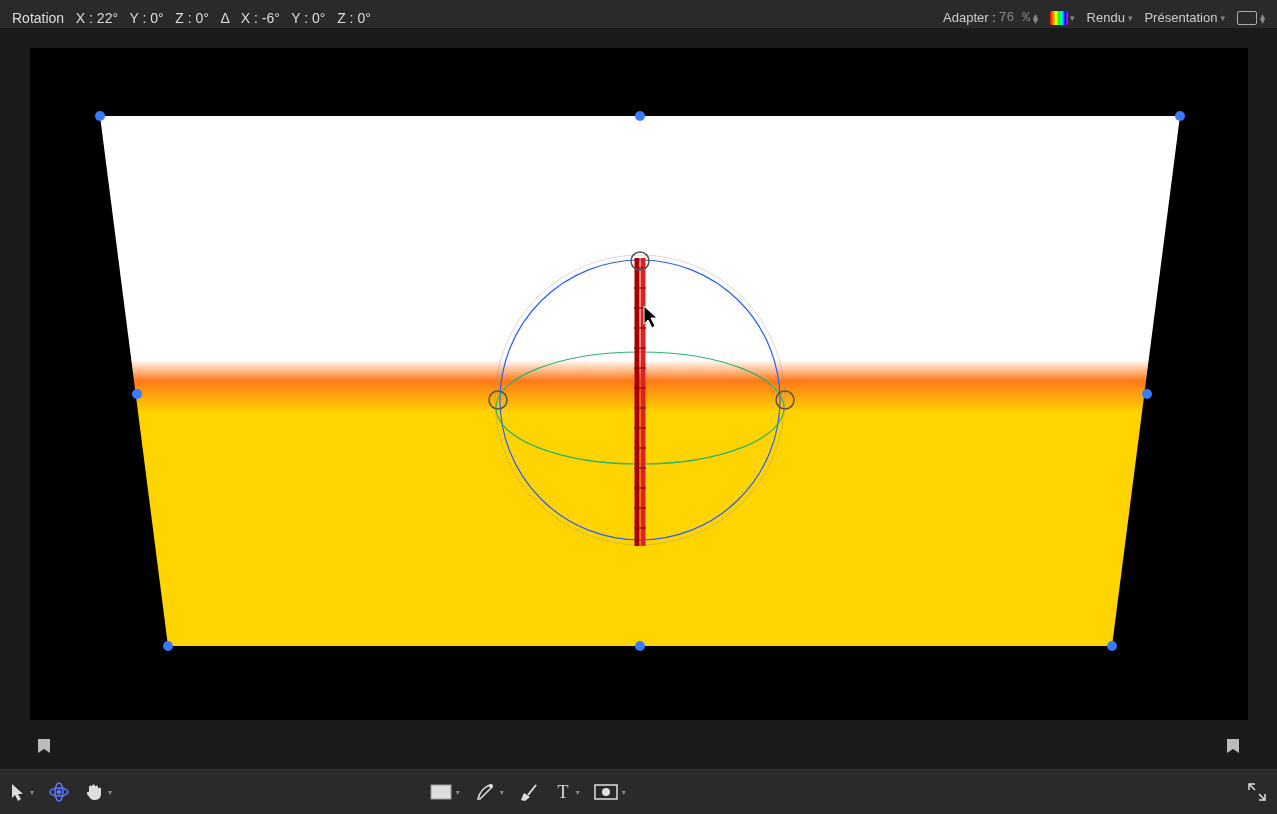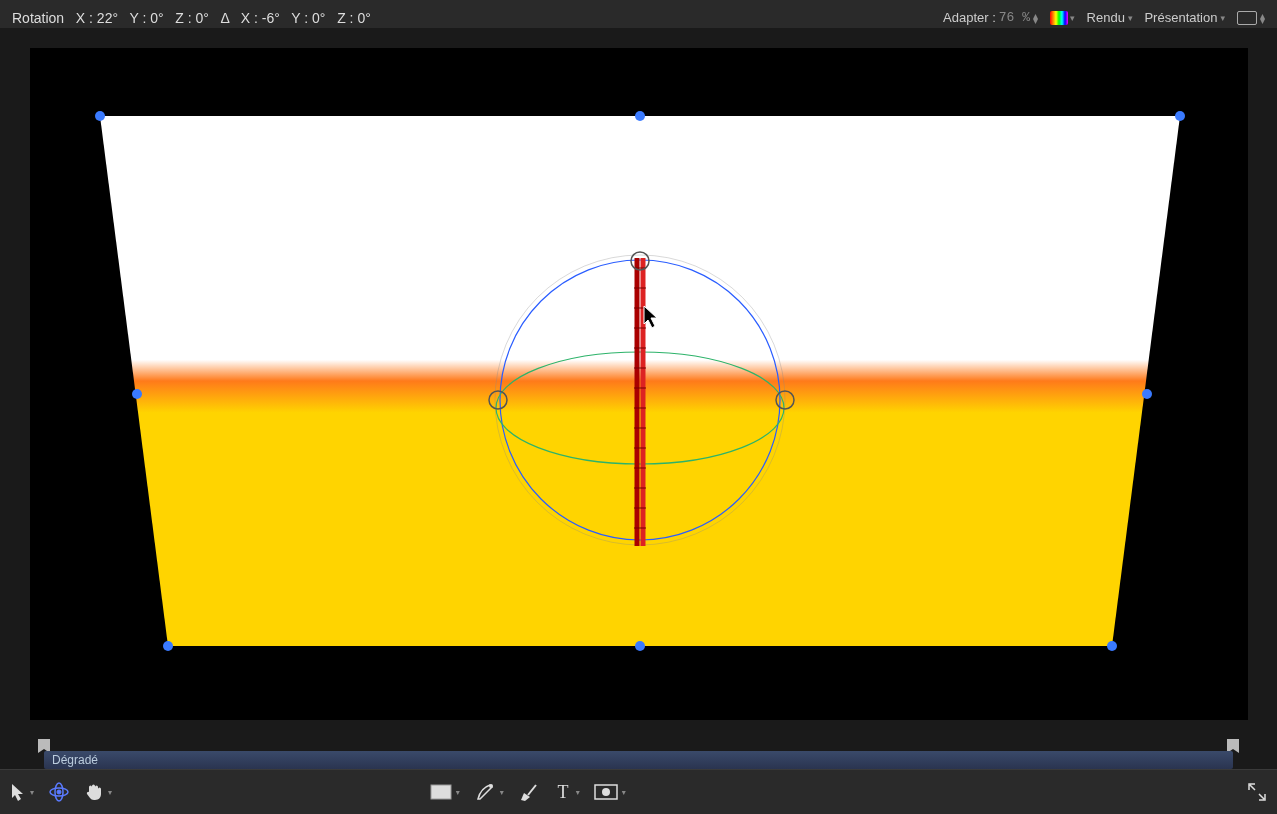--- a/index.html
+++ b/index.html
@@ -235,23 +235,20 @@
   </div>
 </div>
 
 <div class="timeline-strip">
   <svg class="playhead-in" viewBox="0 0 12 14">
     <polygon points="0,0 12,0 12,14 6,10 0,14" fill="#bbb"></polygon>
   </svg>
   <svg class="playhead-out" viewBox="0 0 12 14">
     <polygon points="0,0 12,0 12,14 6,10 0,14" fill="#bbb"></polygon>
   </svg>
-  <div class="clip-bar">
-    <span>Dégradé</span>
-  </div>
 </div>
 
 <div class="bottom-bar">
   <div class="bottom-left">
     <div class="tool-btn">
       <svg width="16" height="18" viewBox="0 0 16 18">
         <polygon points="2,1 2,15 5,12 8,18 11,16 8,11 13,11" fill="#ddd"></polygon>
       </svg>
       <span class="mini-chev">▾</span>
     </div>

